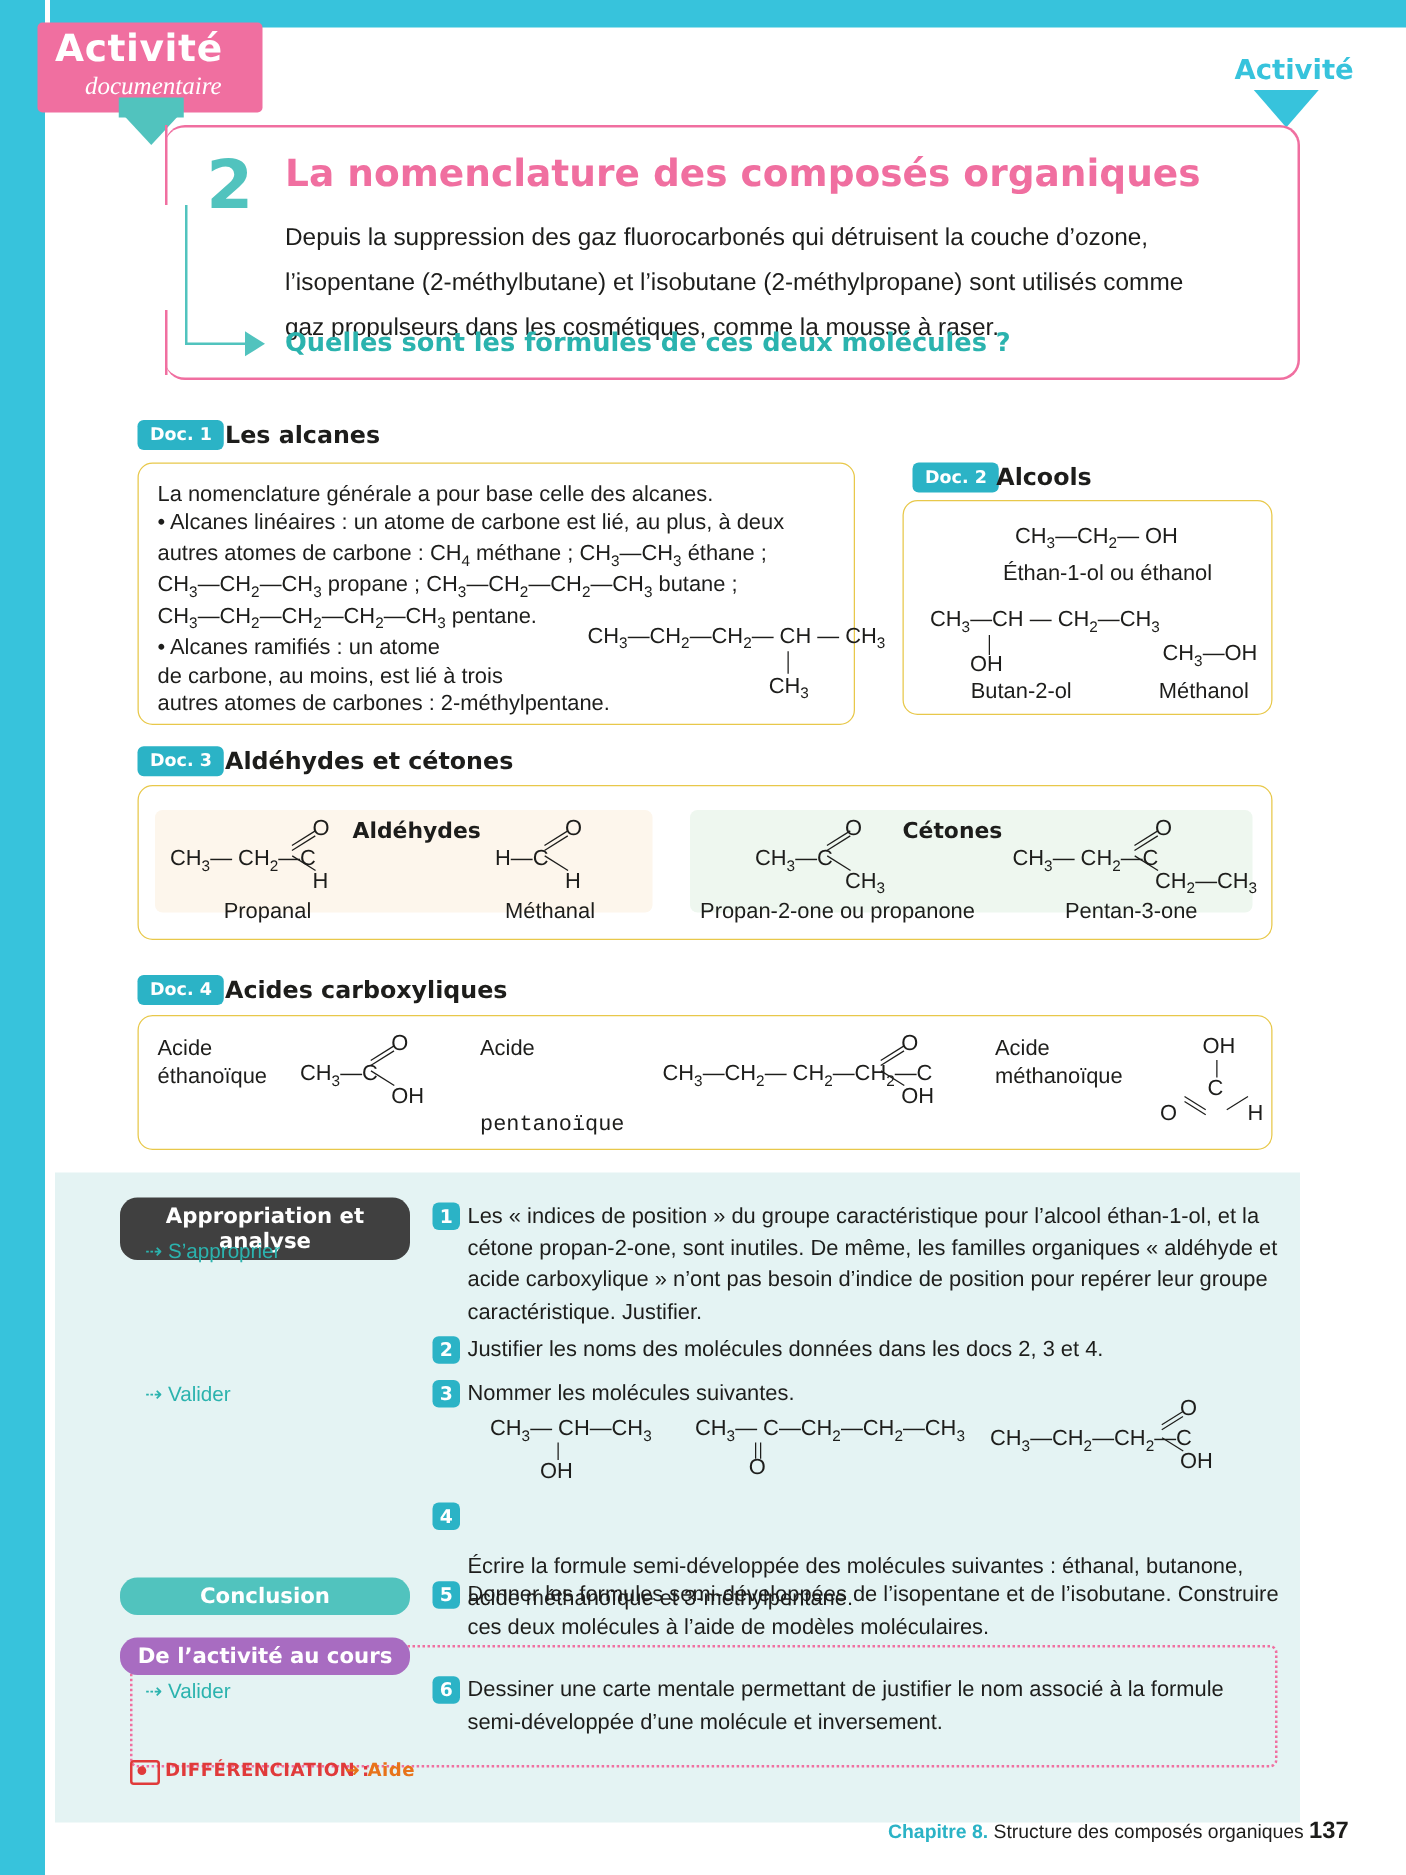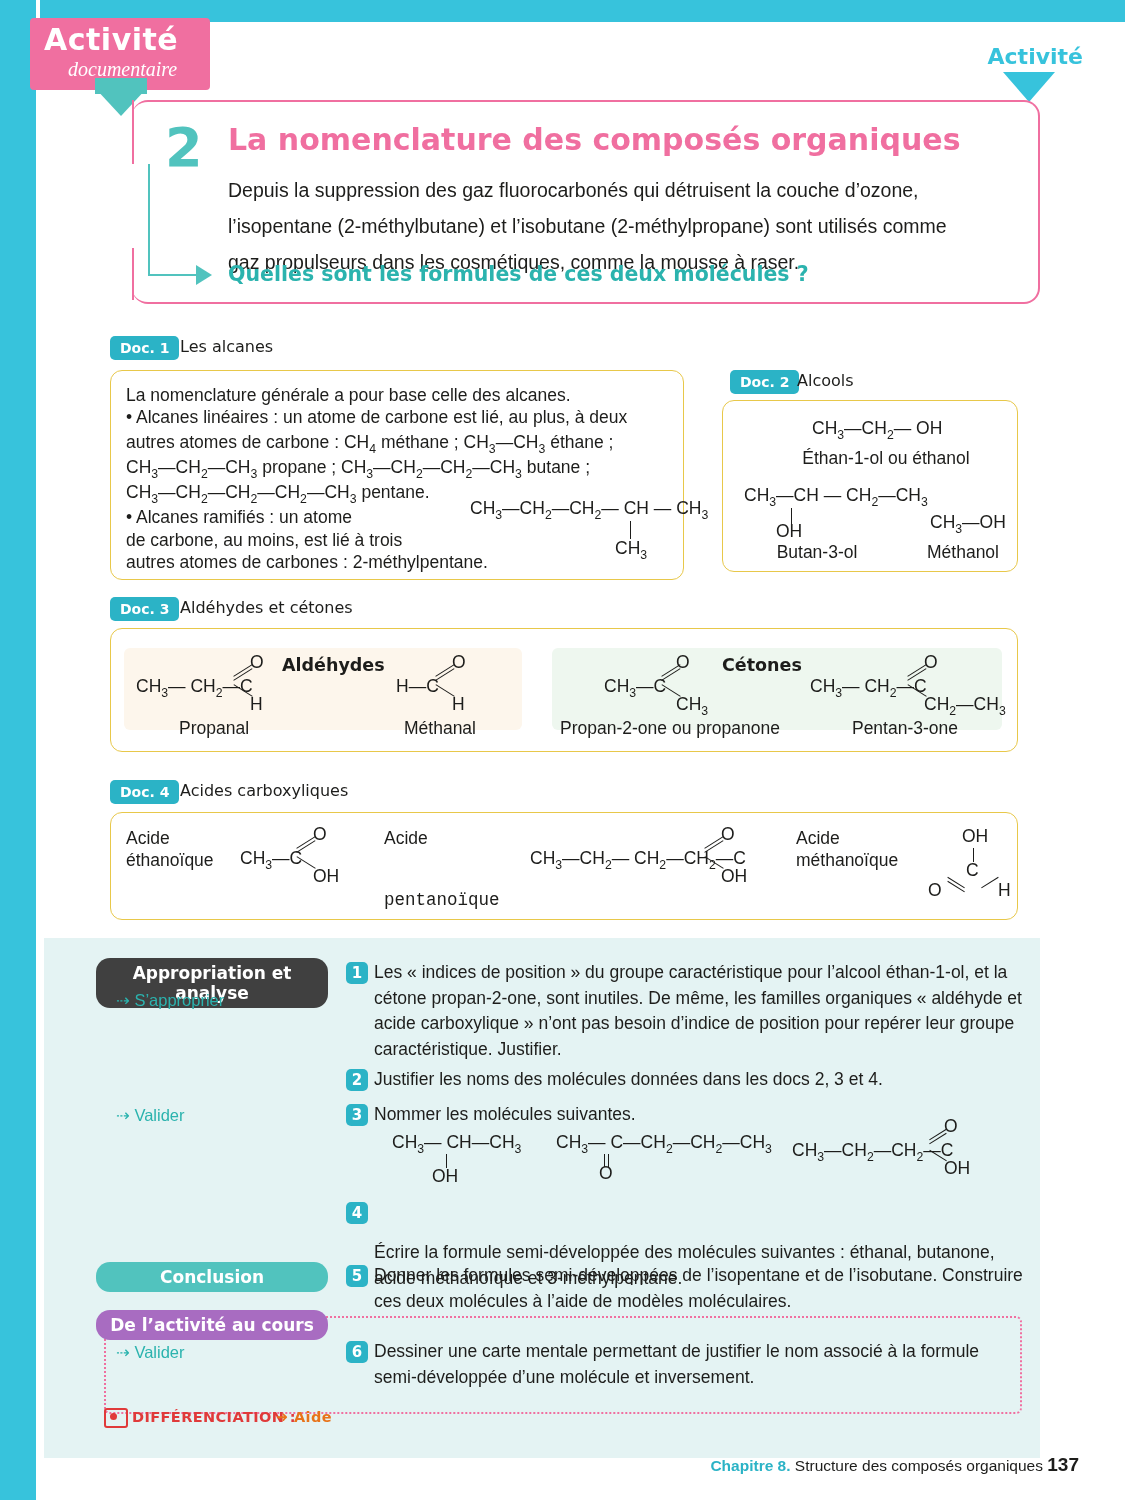--- a/index.html
+++ b/index.html
@@ -88,21 +88,21 @@
   .header-arrow-vert{
     position:absolute;left:148px;top:164px;width:2px;height:112px;background:#51c3be;
   }
 
   
   .doclabel{
     position:absolute;background:#2bb3c6;color:#fff;font-weight:bold;font-size:14px;
     padding:4px 10px;border-radius:5px;font-family:"DejaVu Sans", sans-serif;
   }
   .doctitle{
-    position:absolute;font-size:16px;font-weight:normal;color:#1d1d1b;
+    position:absolute;font-size:19px;font-weight:bold;color:#1d1d1b;
     font-family:"DejaVu Sans", sans-serif;
   }
 
   
   .ybox{position:absolute;border:1.6px solid #e8c84a;border-radius:12px;background:#fff;}
   sub{font-size:0.7em;}
 
   
   .tb{position:absolute;font-size:17.5px;line-height:25.5px;font-family:"Liberation Sans", sans-serif;}
 
@@ -206,21 +206,21 @@
 <div class="doclabel" style="left:730px;top:370px;">Doc. 2</div>
 <div class="doctitle" style="left:797px;top:371px;">Alcools</div>
 <div class="ybox" style="left:722px;top:400px;width:294px;height:170px;"></div>
 
 <div class="f" style="left:812px;top:418px;">CH<sub>3</sub>—CH<sub>2</sub>— OH</div>
 <div class="cname" style="left:722px;top:448px;width:328px;">Éthan-1-ol ou éthanol</div>
 
 <div class="f" style="left:744px;top:485px;">CH<sub>3</sub>—CH — CH<sub>2</sub>—CH<sub>3</sub></div>
 <div class="bond-v" style="left:791px;top:508px;height:16px;"></div>
 <div class="f" style="left:776px;top:521px;">OH</div>
-<div class="cname" style="left:722px;top:542px;width:190px;">Butan-3-ol</div>
+<div class="cname" style="left:722px;top:542px;width:190px;">Butan-2-ol</div>
 
 <div class="f" style="left:930px;top:512px;">CH<sub>3</sub>—OH</div>
 <div class="cname" style="left:898px;top:542px;width:130px;">Méthanol</div>
 
 <div class="doclabel" style="left:110px;top:597px;">Doc. 3</div>
 <div class="doctitle" style="left:180px;top:598px;">Aldéhydes et cétones</div>
 <div class="ybox" style="left:110px;top:628px;width:906px;height:122px;"></div>
 
 <div class="panel-ald" style="left:124px;top:648px;width:398px;height:82px;"></div>
 <div class="panel-cet" style="left:552px;top:648px;width:450px;height:82px;"></div>

